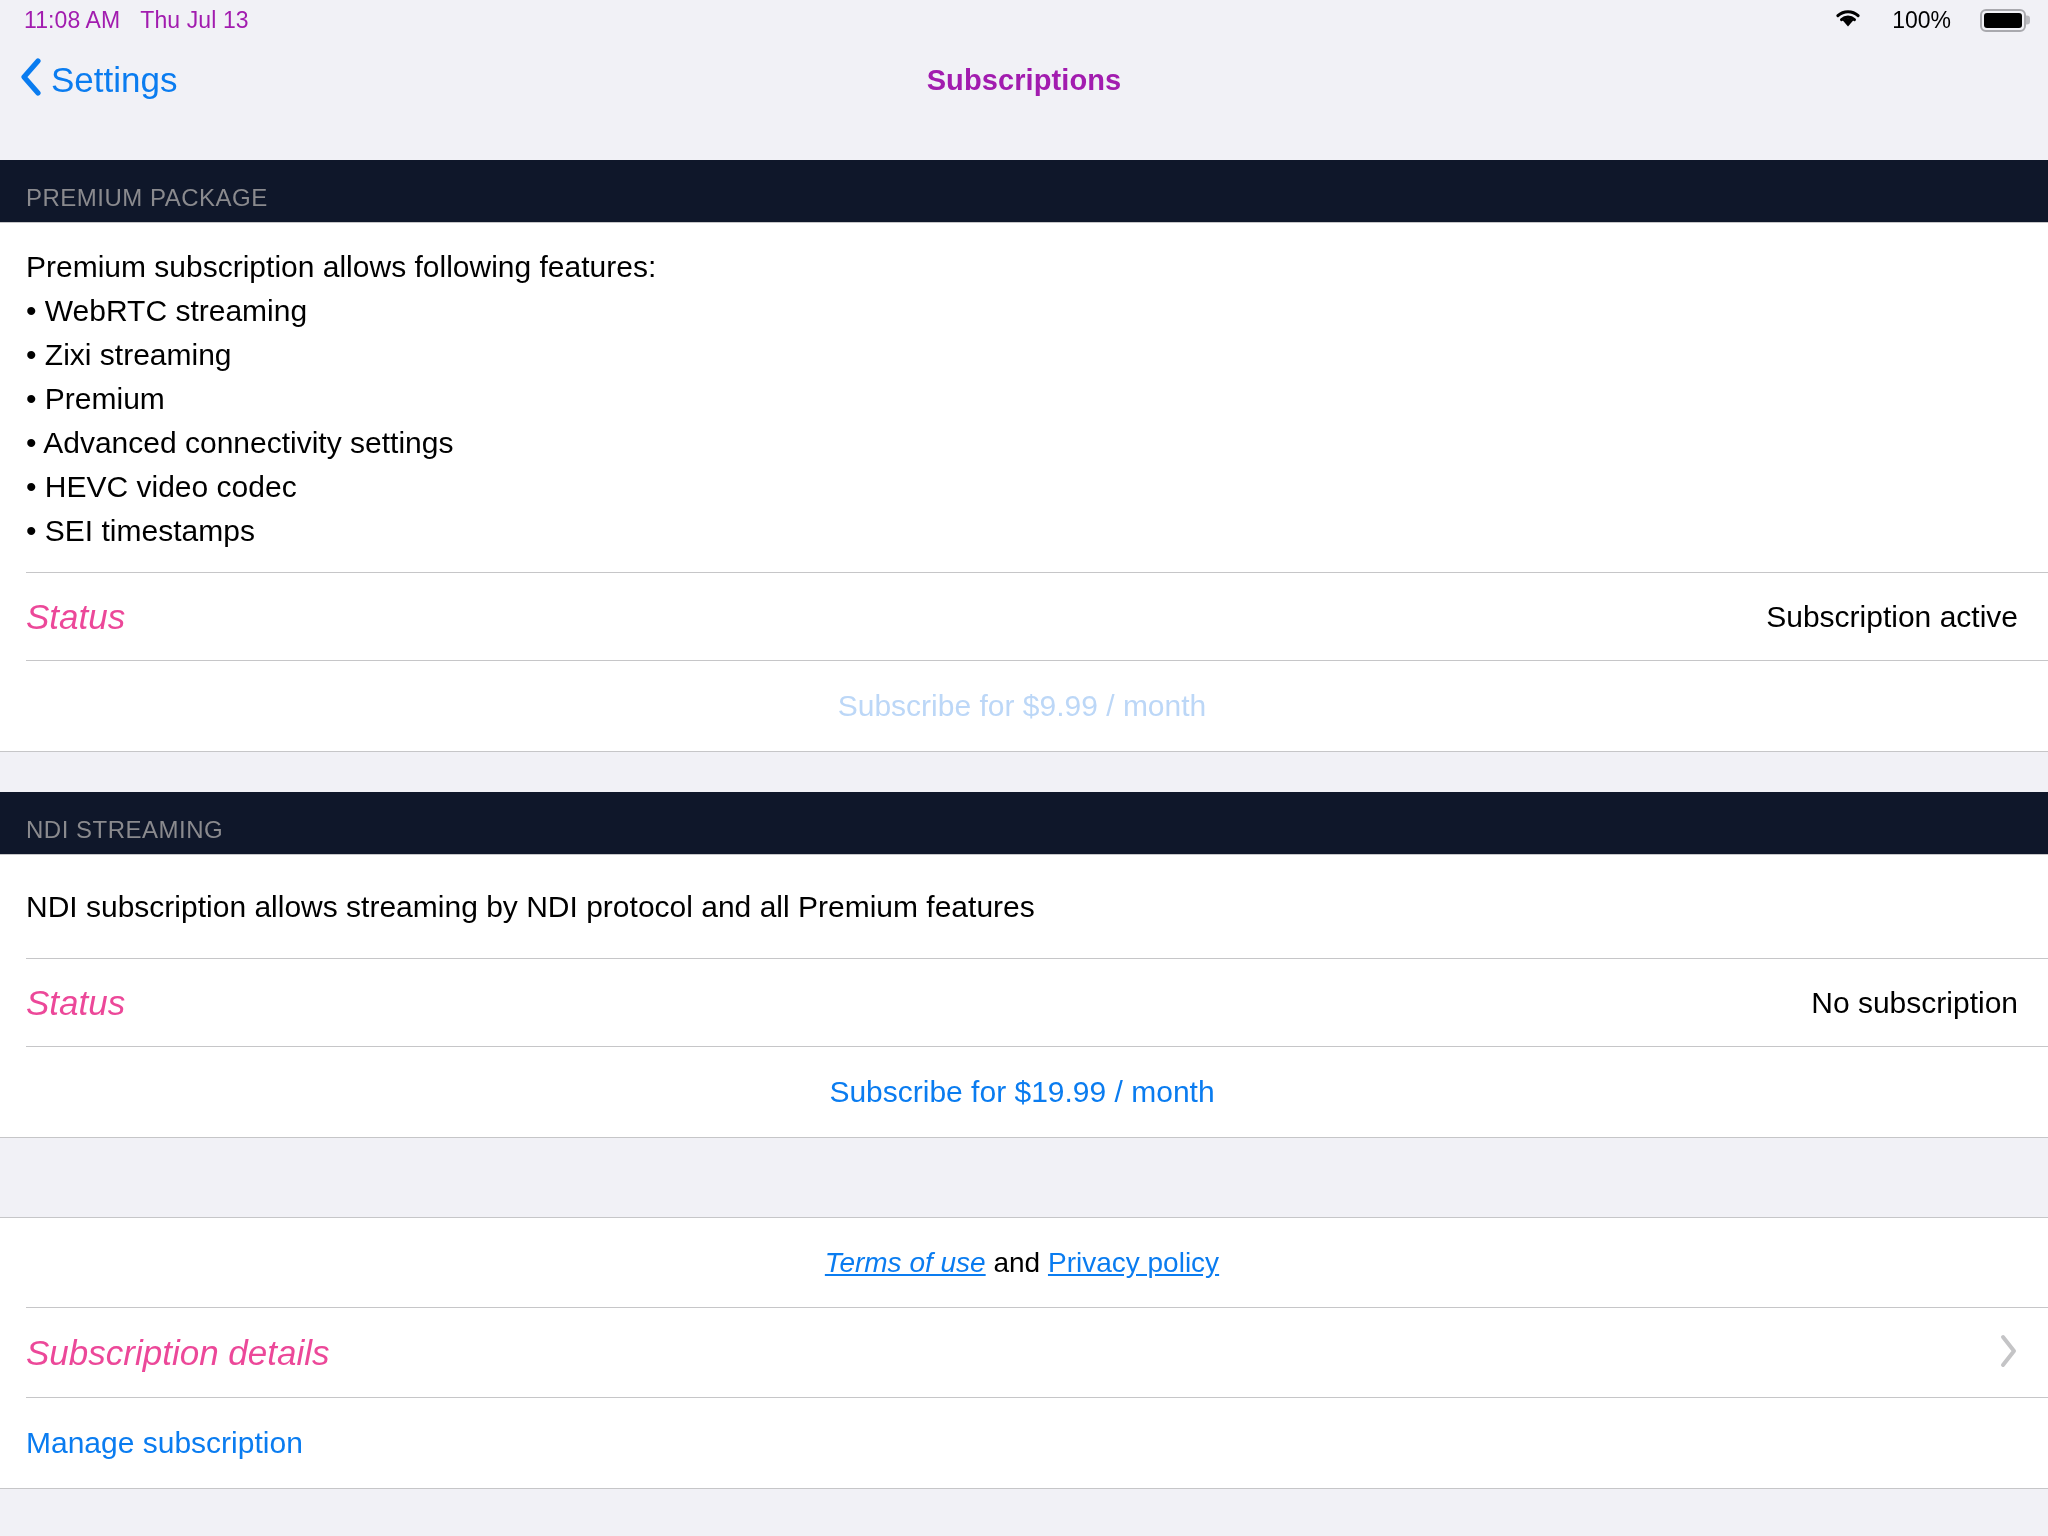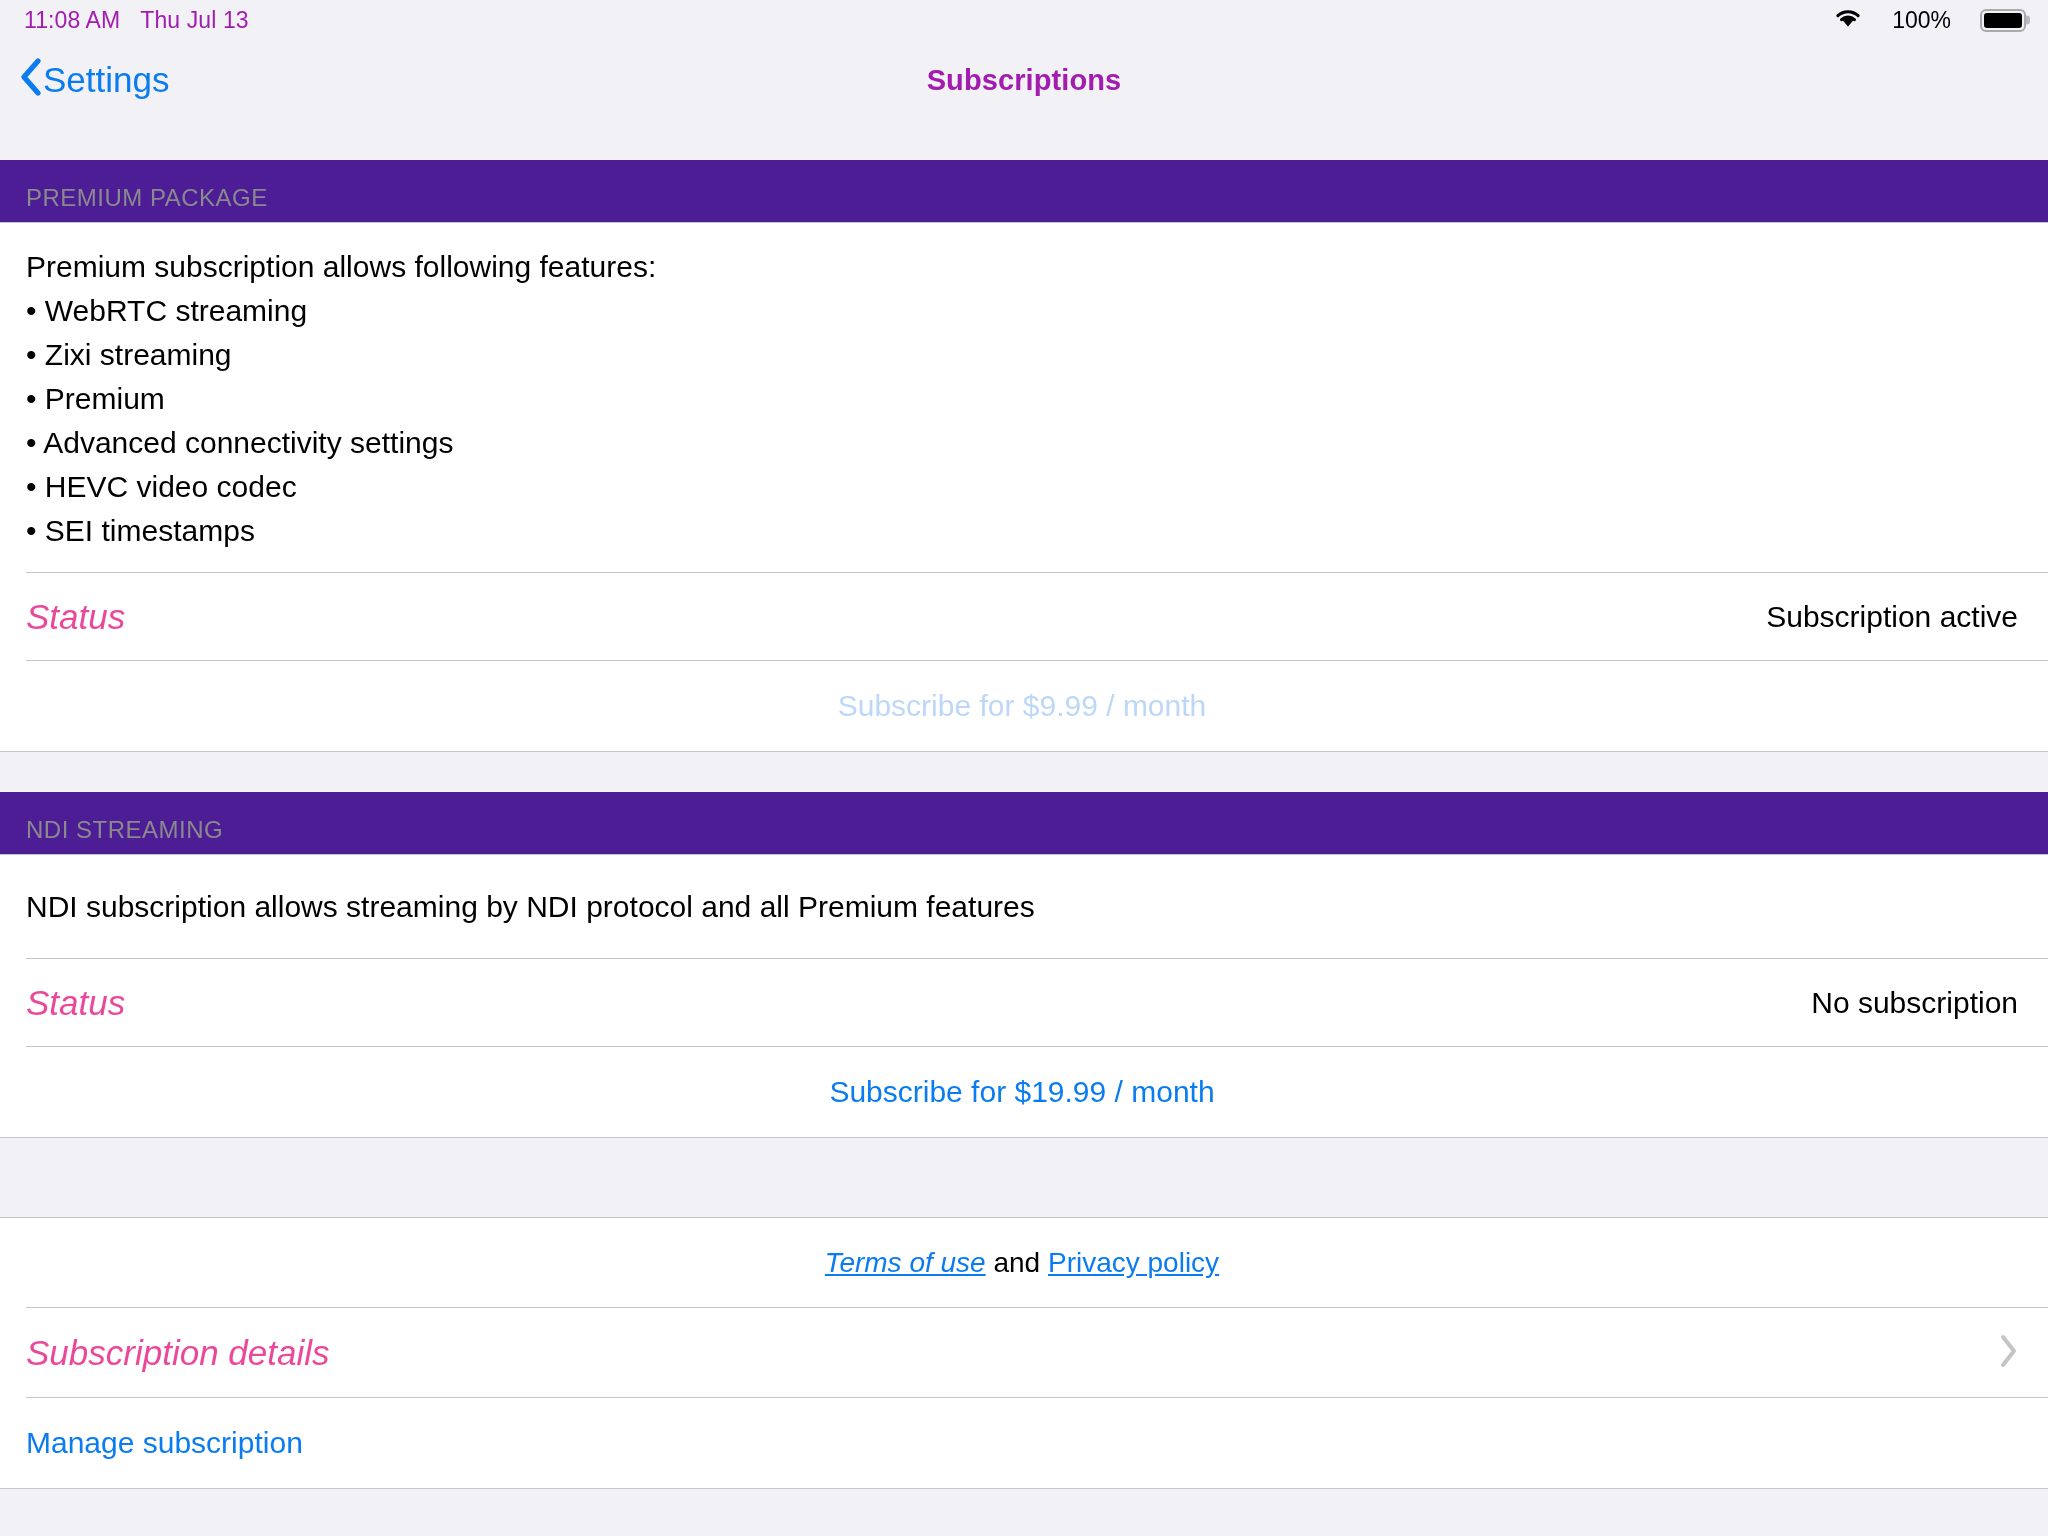--- a/index.html
+++ b/index.html
@@ -85,21 +85,21 @@
     height: 80px;
     background: #f1f1f6;
   }
   .back-btn {
     position: absolute;
     left: 20px;
     top: 50%;
     transform: translateY(-50%);
     display: flex;
     align-items: center;
-    gap: 1px;
+    gap: 9px;
     color: #0a7cf0;
     font-size: 35px;
     cursor: pointer;
   }
   .chevron-back {
     display: block;
     margin-top: 2px;
   }
   .nav-title {
     position: absolute;
@@ -119,21 +119,21 @@
     display: flex;
     flex-direction: column;
     background: #f1f1f6;
     overflow: hidden;
   }
   .group-gap {
     background: #f1f1f6;
     box-sizing: border-box;
   }
   .section-header {
-    background: #4c1d95;
+    background: #0f172a;
     color: #8a8a8e;
     font-size: 24px;
     letter-spacing: 0.5px;
     padding: 0 0 10px 26px;
     display: flex;
     align-items: flex-end;
     box-sizing: border-box;
   }
   .cell-group {
     background: #ffffff;

